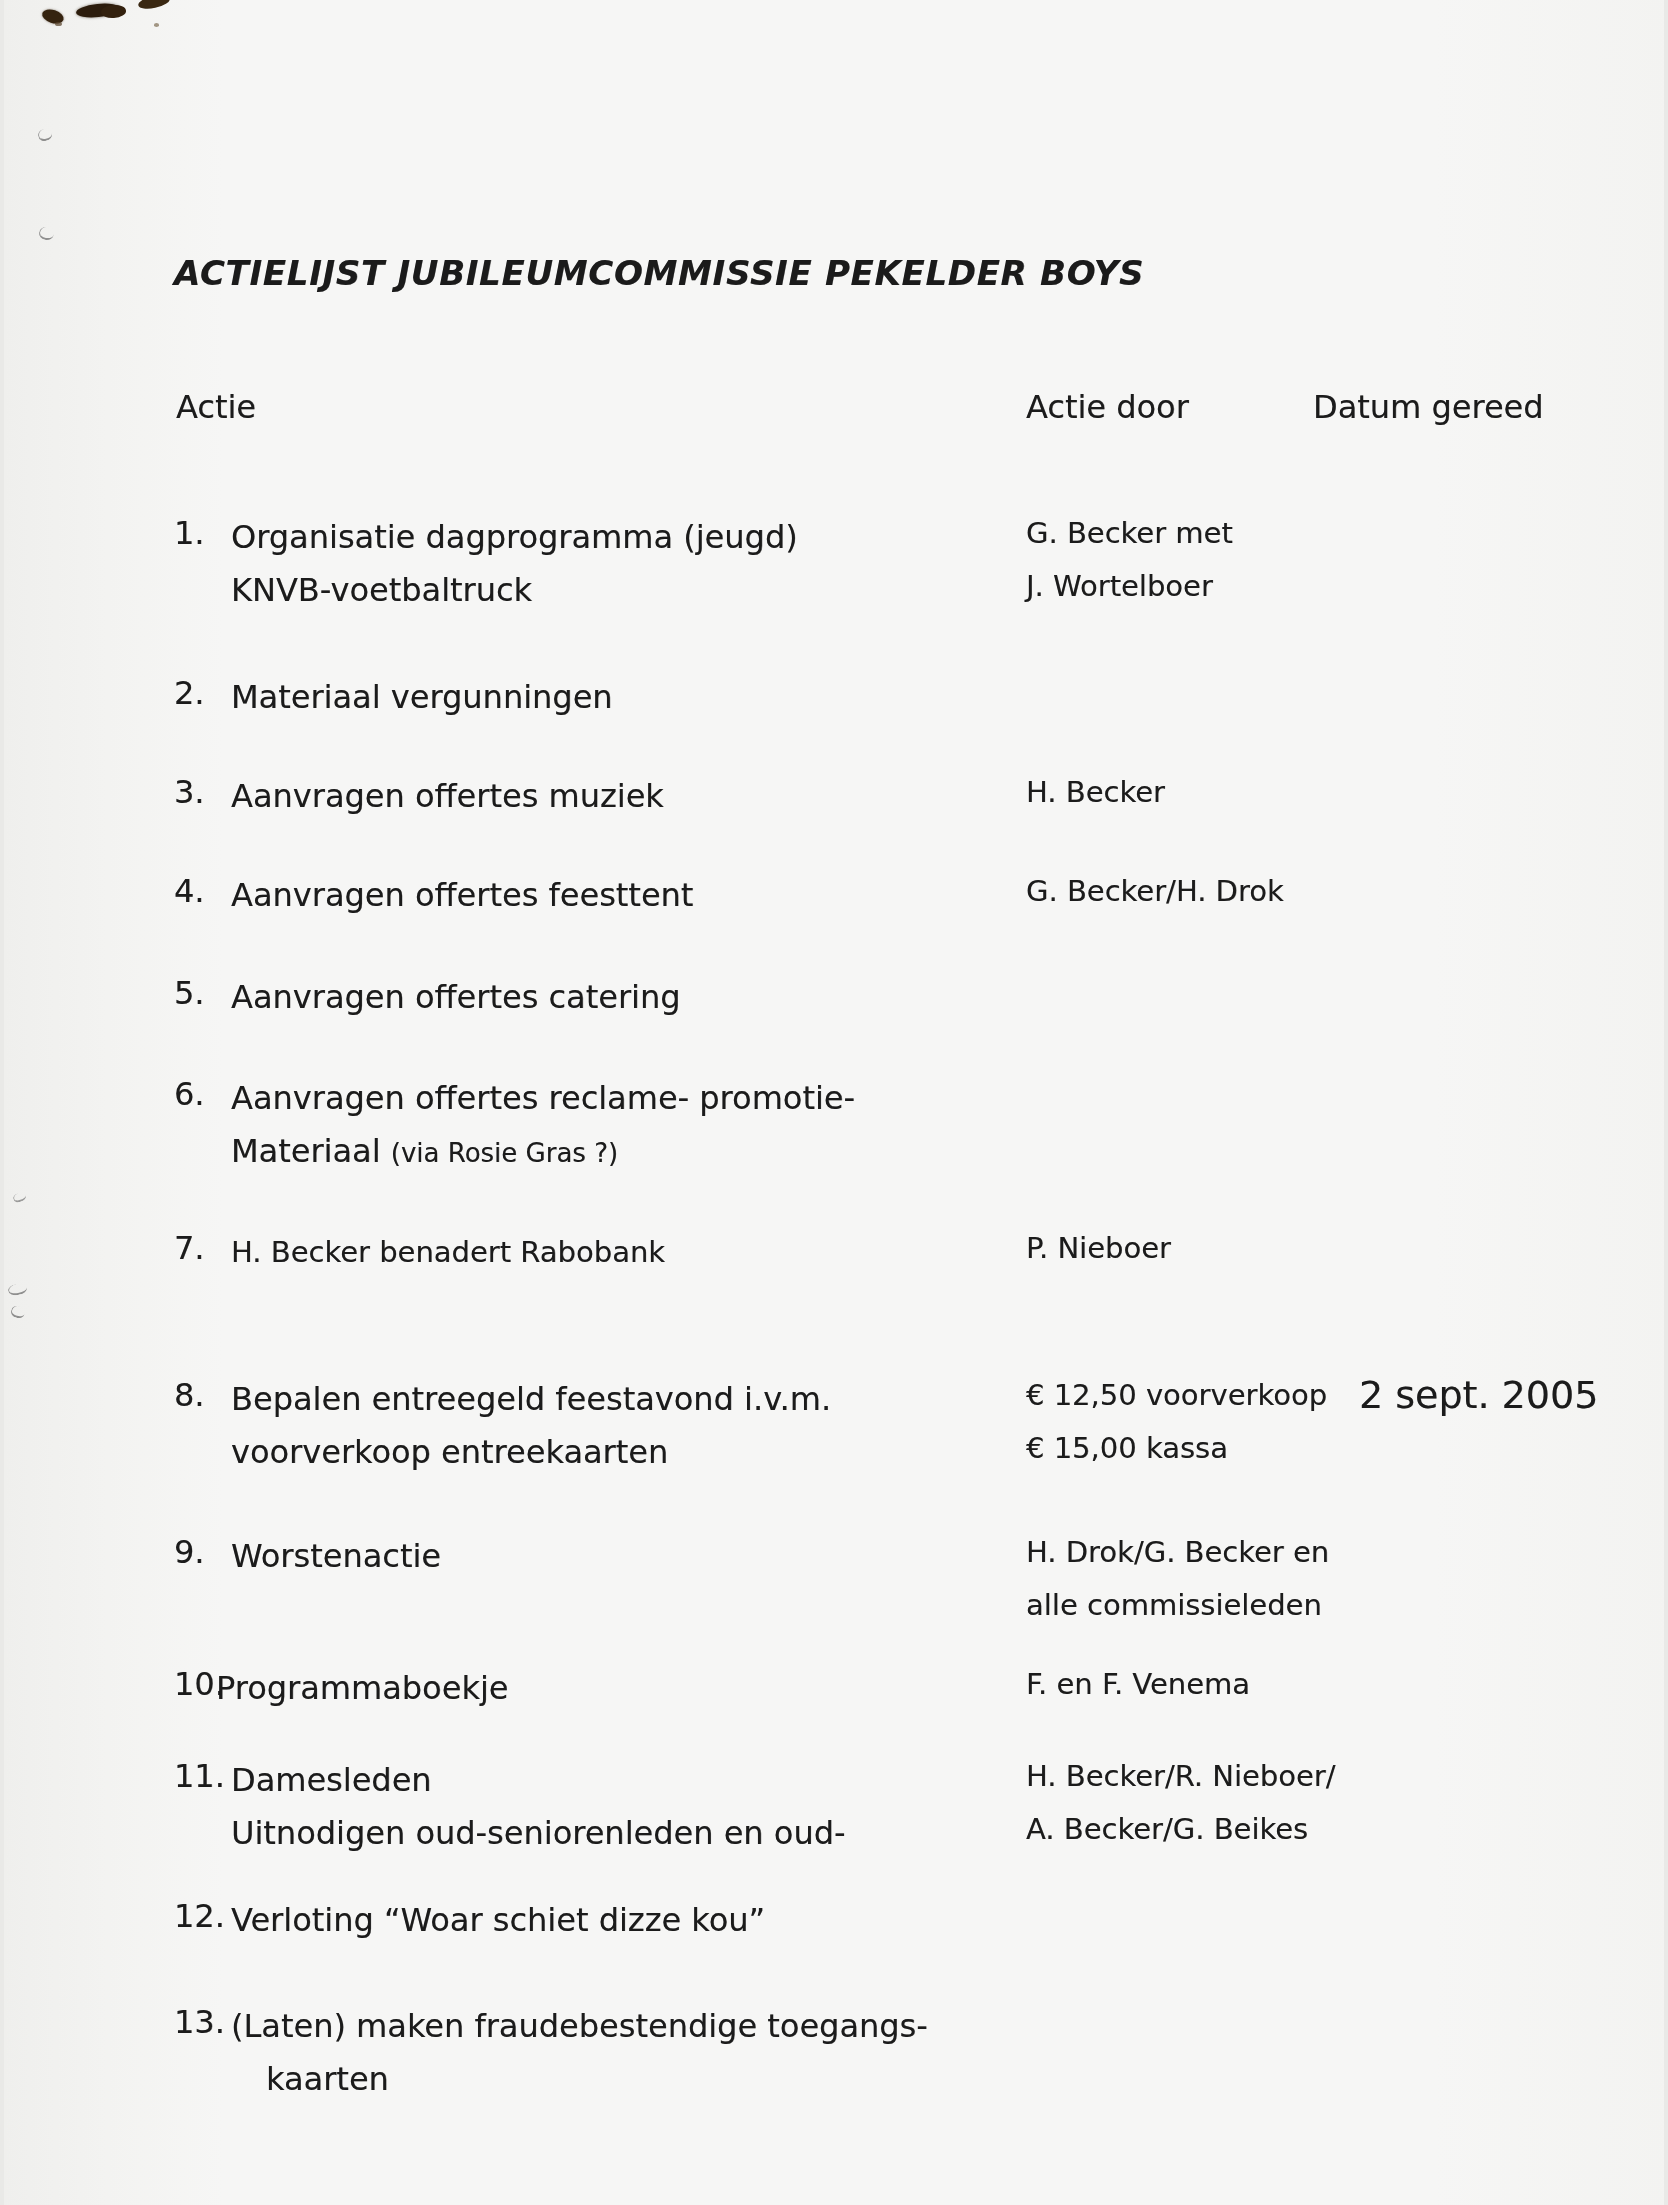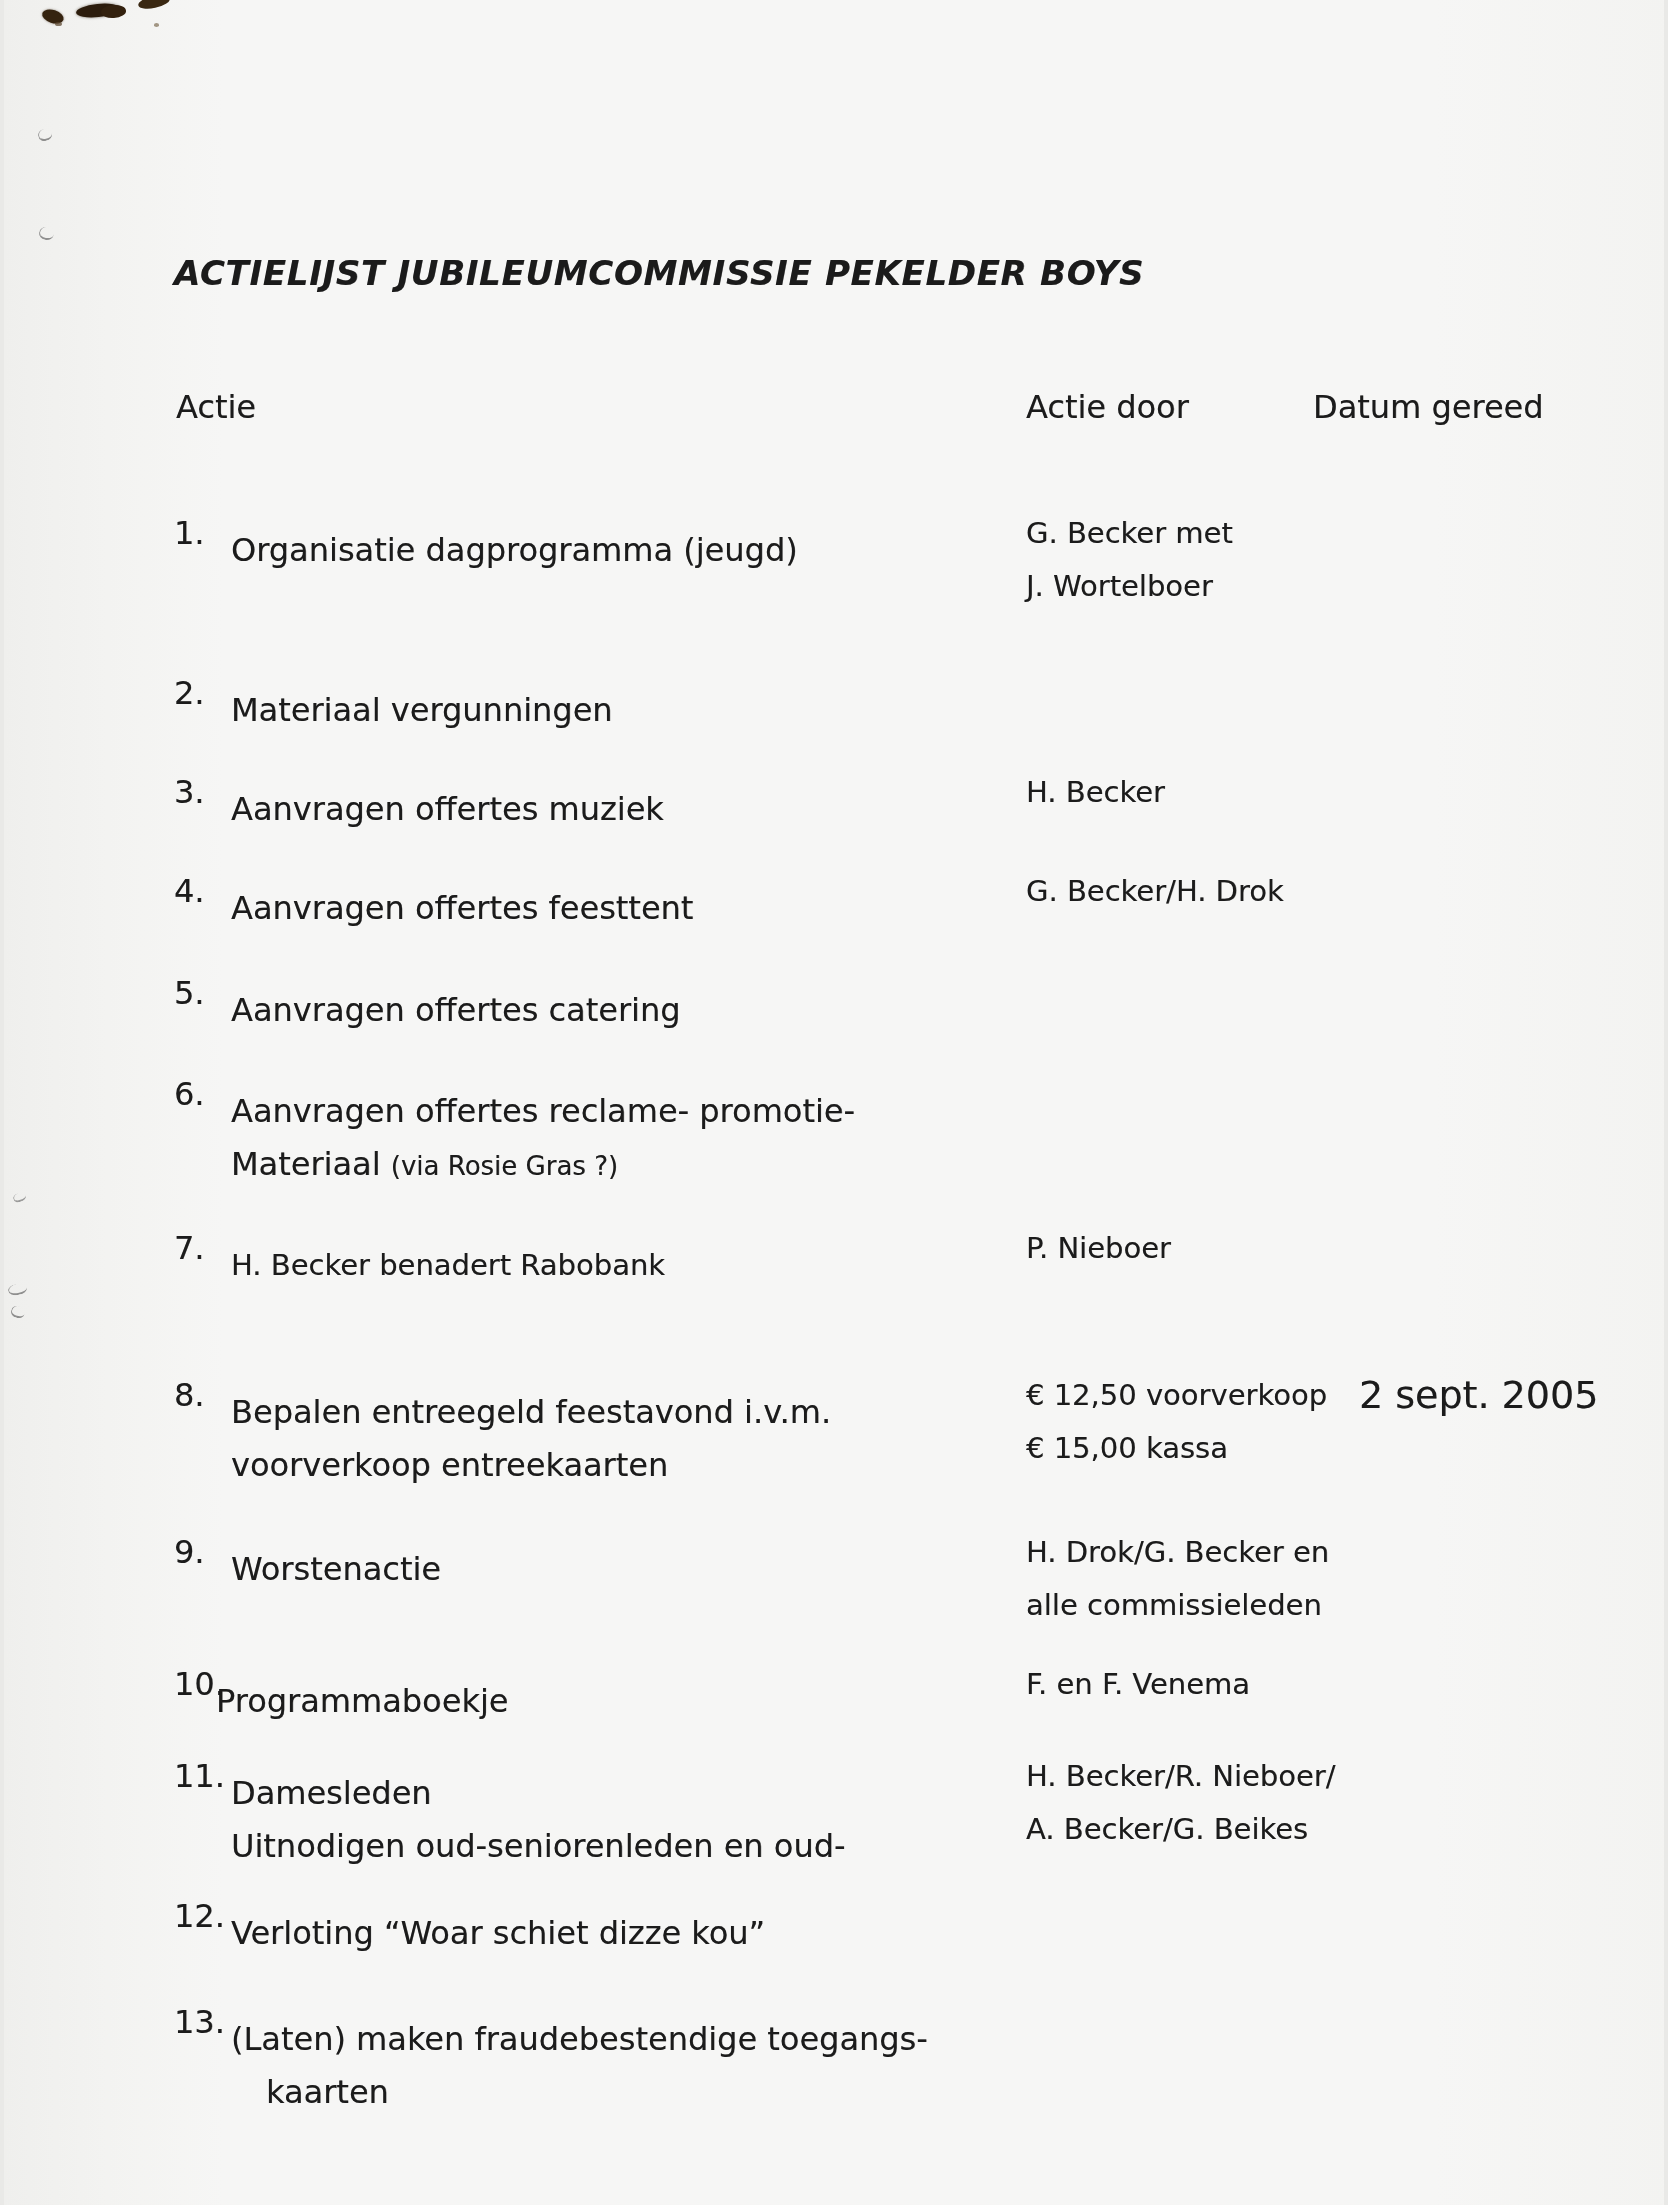--- a/index.html
+++ b/index.html
@@ -21,21 +21,21 @@
     white-space:nowrap;
   }
 
   .hdr{position:absolute;top:388px;font-size:32px;white-space:nowrap;}
   .hdr-actie{left:172px;}
   .hdr-door{left:1022px;}
   .hdr-datum{left:1309px;}
 
   .row{position:absolute;left:0;width:1668px;}
   .num{position:absolute;left:170px;top:0;font-size:32px;line-height:53px;}
-  .atext{position:absolute;left:227px;top:17px;width:791px;font-size:32px;line-height:53px;}
+  .atext{position:absolute;left:227px;top:4px;width:791px;font-size:32px;line-height:53px;}
   .atext .line{min-height:53px;}
   .door{position:absolute;left:1022px;top:0;width:315px;font-size:29px;line-height:53px;white-space:nowrap;}
   .datum{position:absolute;left:1355px;top:0;width:293px;font-size:38px;line-height:53px;white-space:nowrap;}
 
   .sm{font-size:26px;}
   .note{font-size:29px;line-height:53px;}
   .indent2{margin-left:35px;}
 
   .strike{position:relative;display:inline-block;}
   .strike::after{
@@ -88,20 +88,21 @@
   <div class="doc-title txt">ACTIELIJST JUBILEUMCOMMISSIE PEKELDER BOYS</div>
 
   <div class="hdr hdr-actie txt">Actie</div>
   <div class="hdr hdr-door txt">Actie door</div>
   <div class="hdr hdr-datum txt">Datum gereed</div>
 
   <div class="row" style="top:507px">
     <span class="num txt">1.</span>
     <div class="atext txt">
       <div class="line">Organisatie dagprogramma (jeugd)</div>
+      <div class="line">KNVB-voetbaltruck</div>
     </div>
     <div class="door txt">
       <div class="line">G. Becker met</div>
       <div class="line">J. Wortelboer</div>
     </div>
   </div>
 
   <div class="row" style="top:667px">
     <span class="num txt">2.</span>
     <div class="atext txt">

